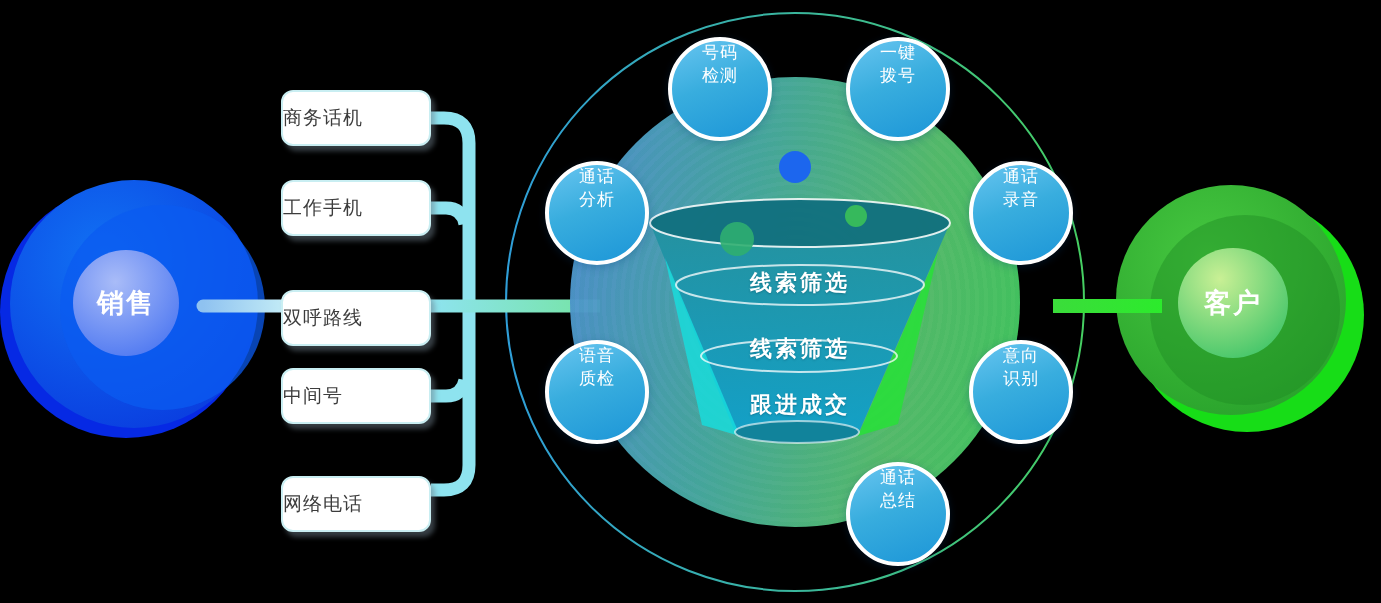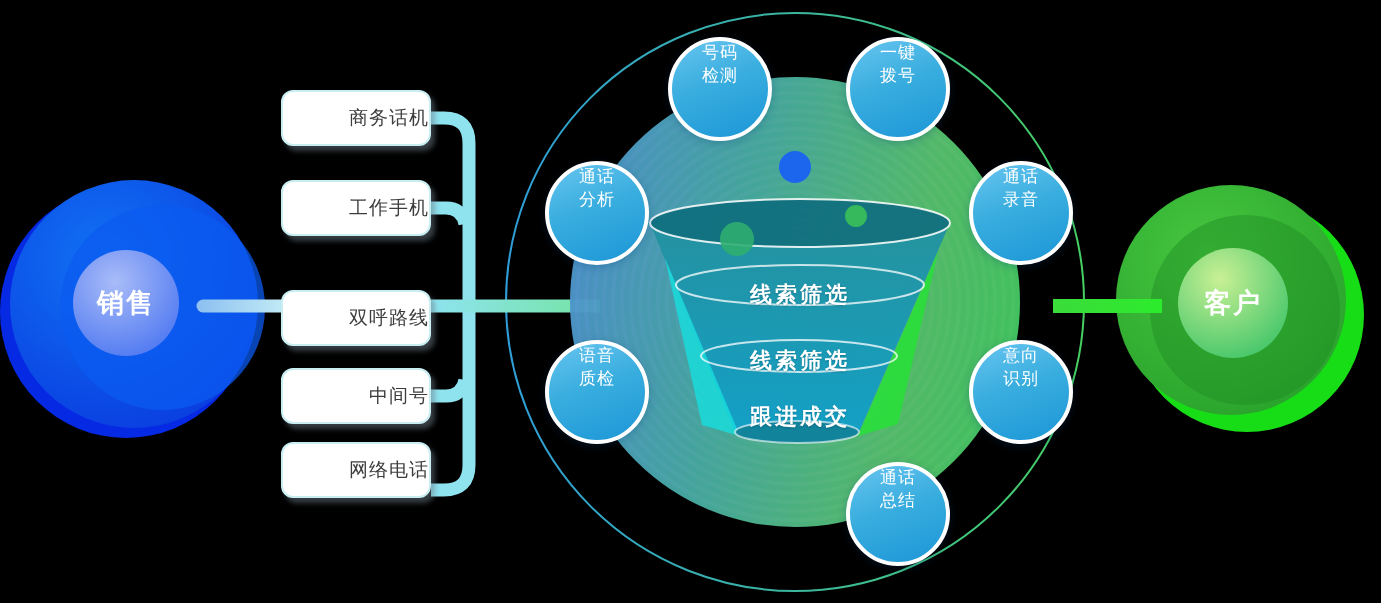--- a/index.html
+++ b/index.html
@@ -32,41 +32,40 @@
     color:#fff;font-size:27px;font-weight:bold;letter-spacing:2px;}
 
   
   #lines-svg{left:0;top:0;z-index:3;pointer-events:none;}
 
   
   .chan{
     left:281px;width:150px;height:56px;z-index:4;
     background:#ffffff;border:2px solid #c9eef2;border-radius:12px;
     box-shadow:4px 5px 5px rgba(108,124,136,.5);
-    display:flex;align-items:center;justify-content:flex-end;
+    display:flex;align-items:center;justify-content:flex-start;
     font-size:19px;color:#3c3c3c;letter-spacing:1px;box-sizing:border-box;
   }
 
   
   #hub-disc{
     left:570px;top:77px;width:450px;height:450px;z-index:4;border-radius:50%;
     background:
       repeating-radial-gradient(circle at 50% 50%,
         rgba(255,255,255,0.05) 0px, rgba(255,255,255,0.05) 4px,
         rgba(120,200,160,0.08) 4px, rgba(120,200,160,0.08) 9px),
       linear-gradient(100deg, #4a8fd0 5%, #43a8a0 38%, #52bd69 72%, #3fc85c 95%);
     opacity:.97;
   }
   #funnel-svg{left:0;top:0;z-index:5;pointer-events:none;}
 
   .funnel-label{
     left:690px;width:220px;z-index:6;text-align:center;
     color:#fff;font-size:22px;font-weight:bold;letter-spacing:3px;
     text-shadow:0 1px 2px rgba(0,60,80,.35);
-    margin-top:12px;
   }
 
   
   .badge{
     width:104px;height:104px;box-sizing:border-box;z-index:7;border-radius:50%;
     border:4px solid #ffffff;
     background:linear-gradient(160deg, #62c2ee 5%, #38adde 45%, #1f98d8 95%);
     box-shadow:0 2px 8px rgba(0,60,120,.28);
     display:flex;align-items:flex-start;justify-content:center;
   }
@@ -131,21 +130,21 @@
   </div>
   <div class="abs chan" style="top:180px">
     <span>工作手机</span>
   </div>
   <div class="abs chan" style="top:290px">
     <span>双呼路线</span>
   </div>
   <div class="abs chan" style="top:368px">
     <span>中间号</span>
   </div>
-  <div class="abs chan" style="top:442px">
+  <div class="abs chan" style="top:476px">
     <span>网络电话</span>
   </div>
 
   <div id="hub-disc" class="abs"></div>
 
   <svg id="funnel-svg" class="abs" width="1381" height="603" viewBox="0 0 1381 603">
     <defs>
       <linearGradient id="gFun" x1="0" y1="0" x2="0" y2="1">
         <stop offset="0" stop-color="#23919f"></stop>
           <stop offset="1" stop-color="#10a0cb"></stop>

